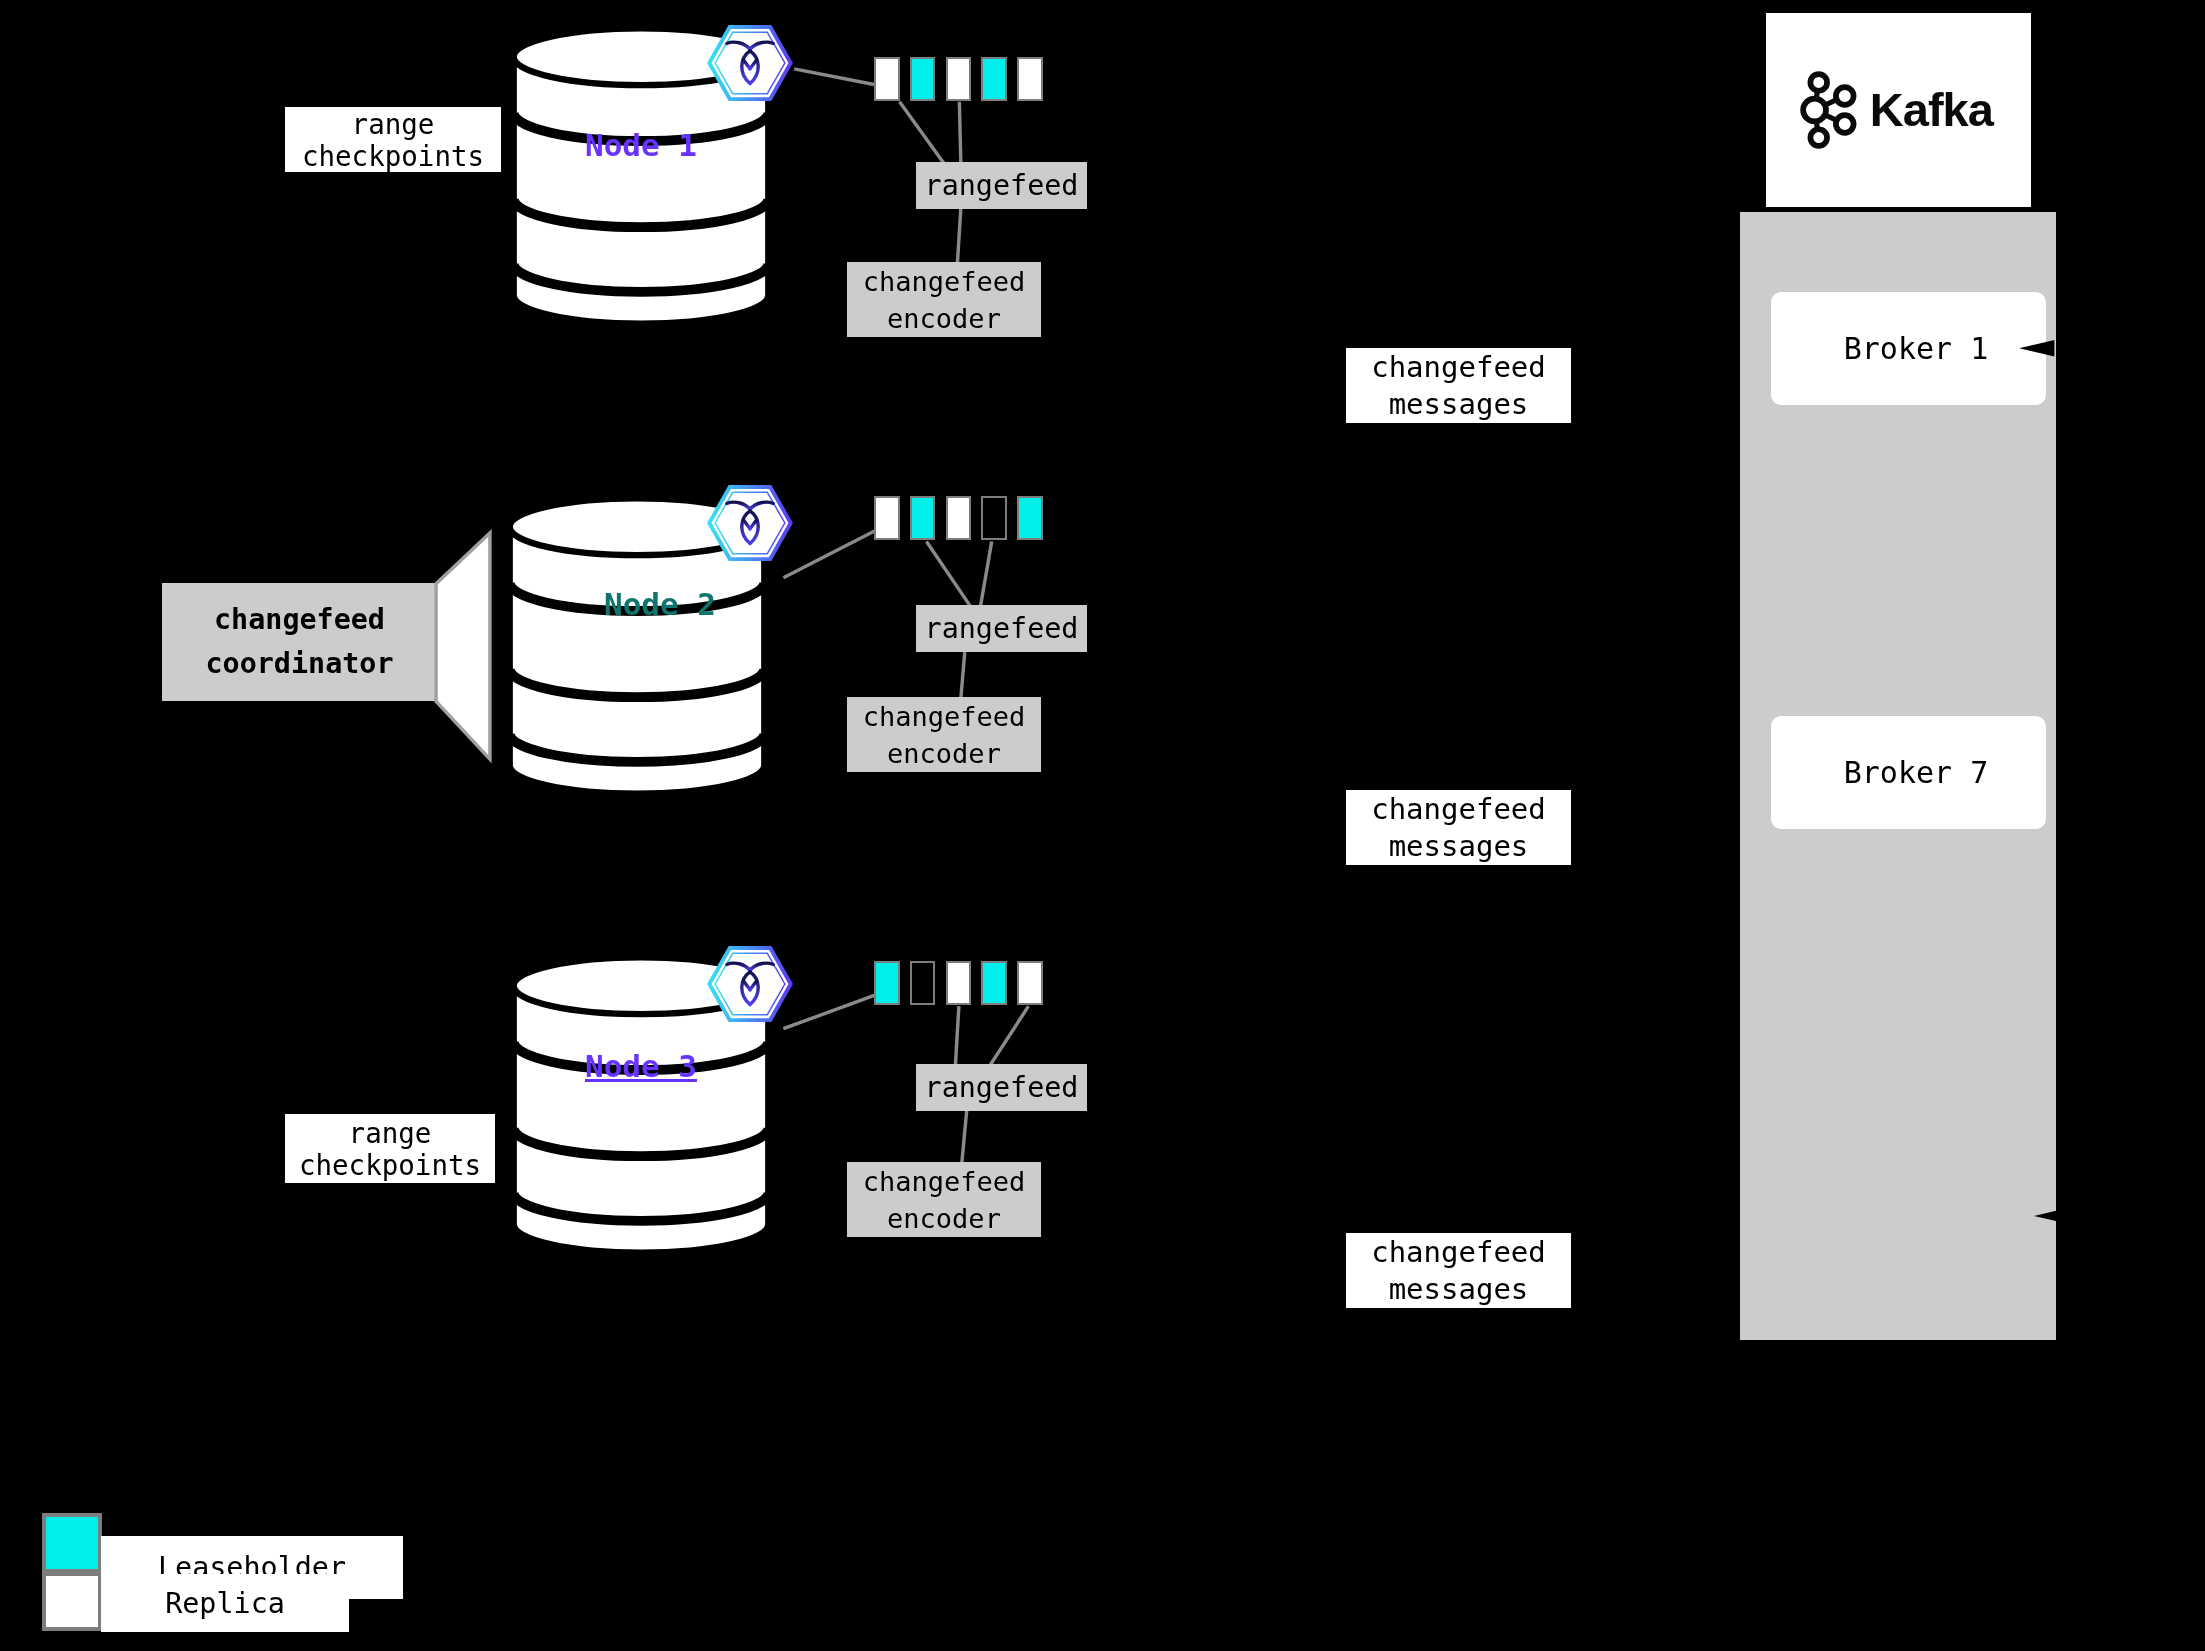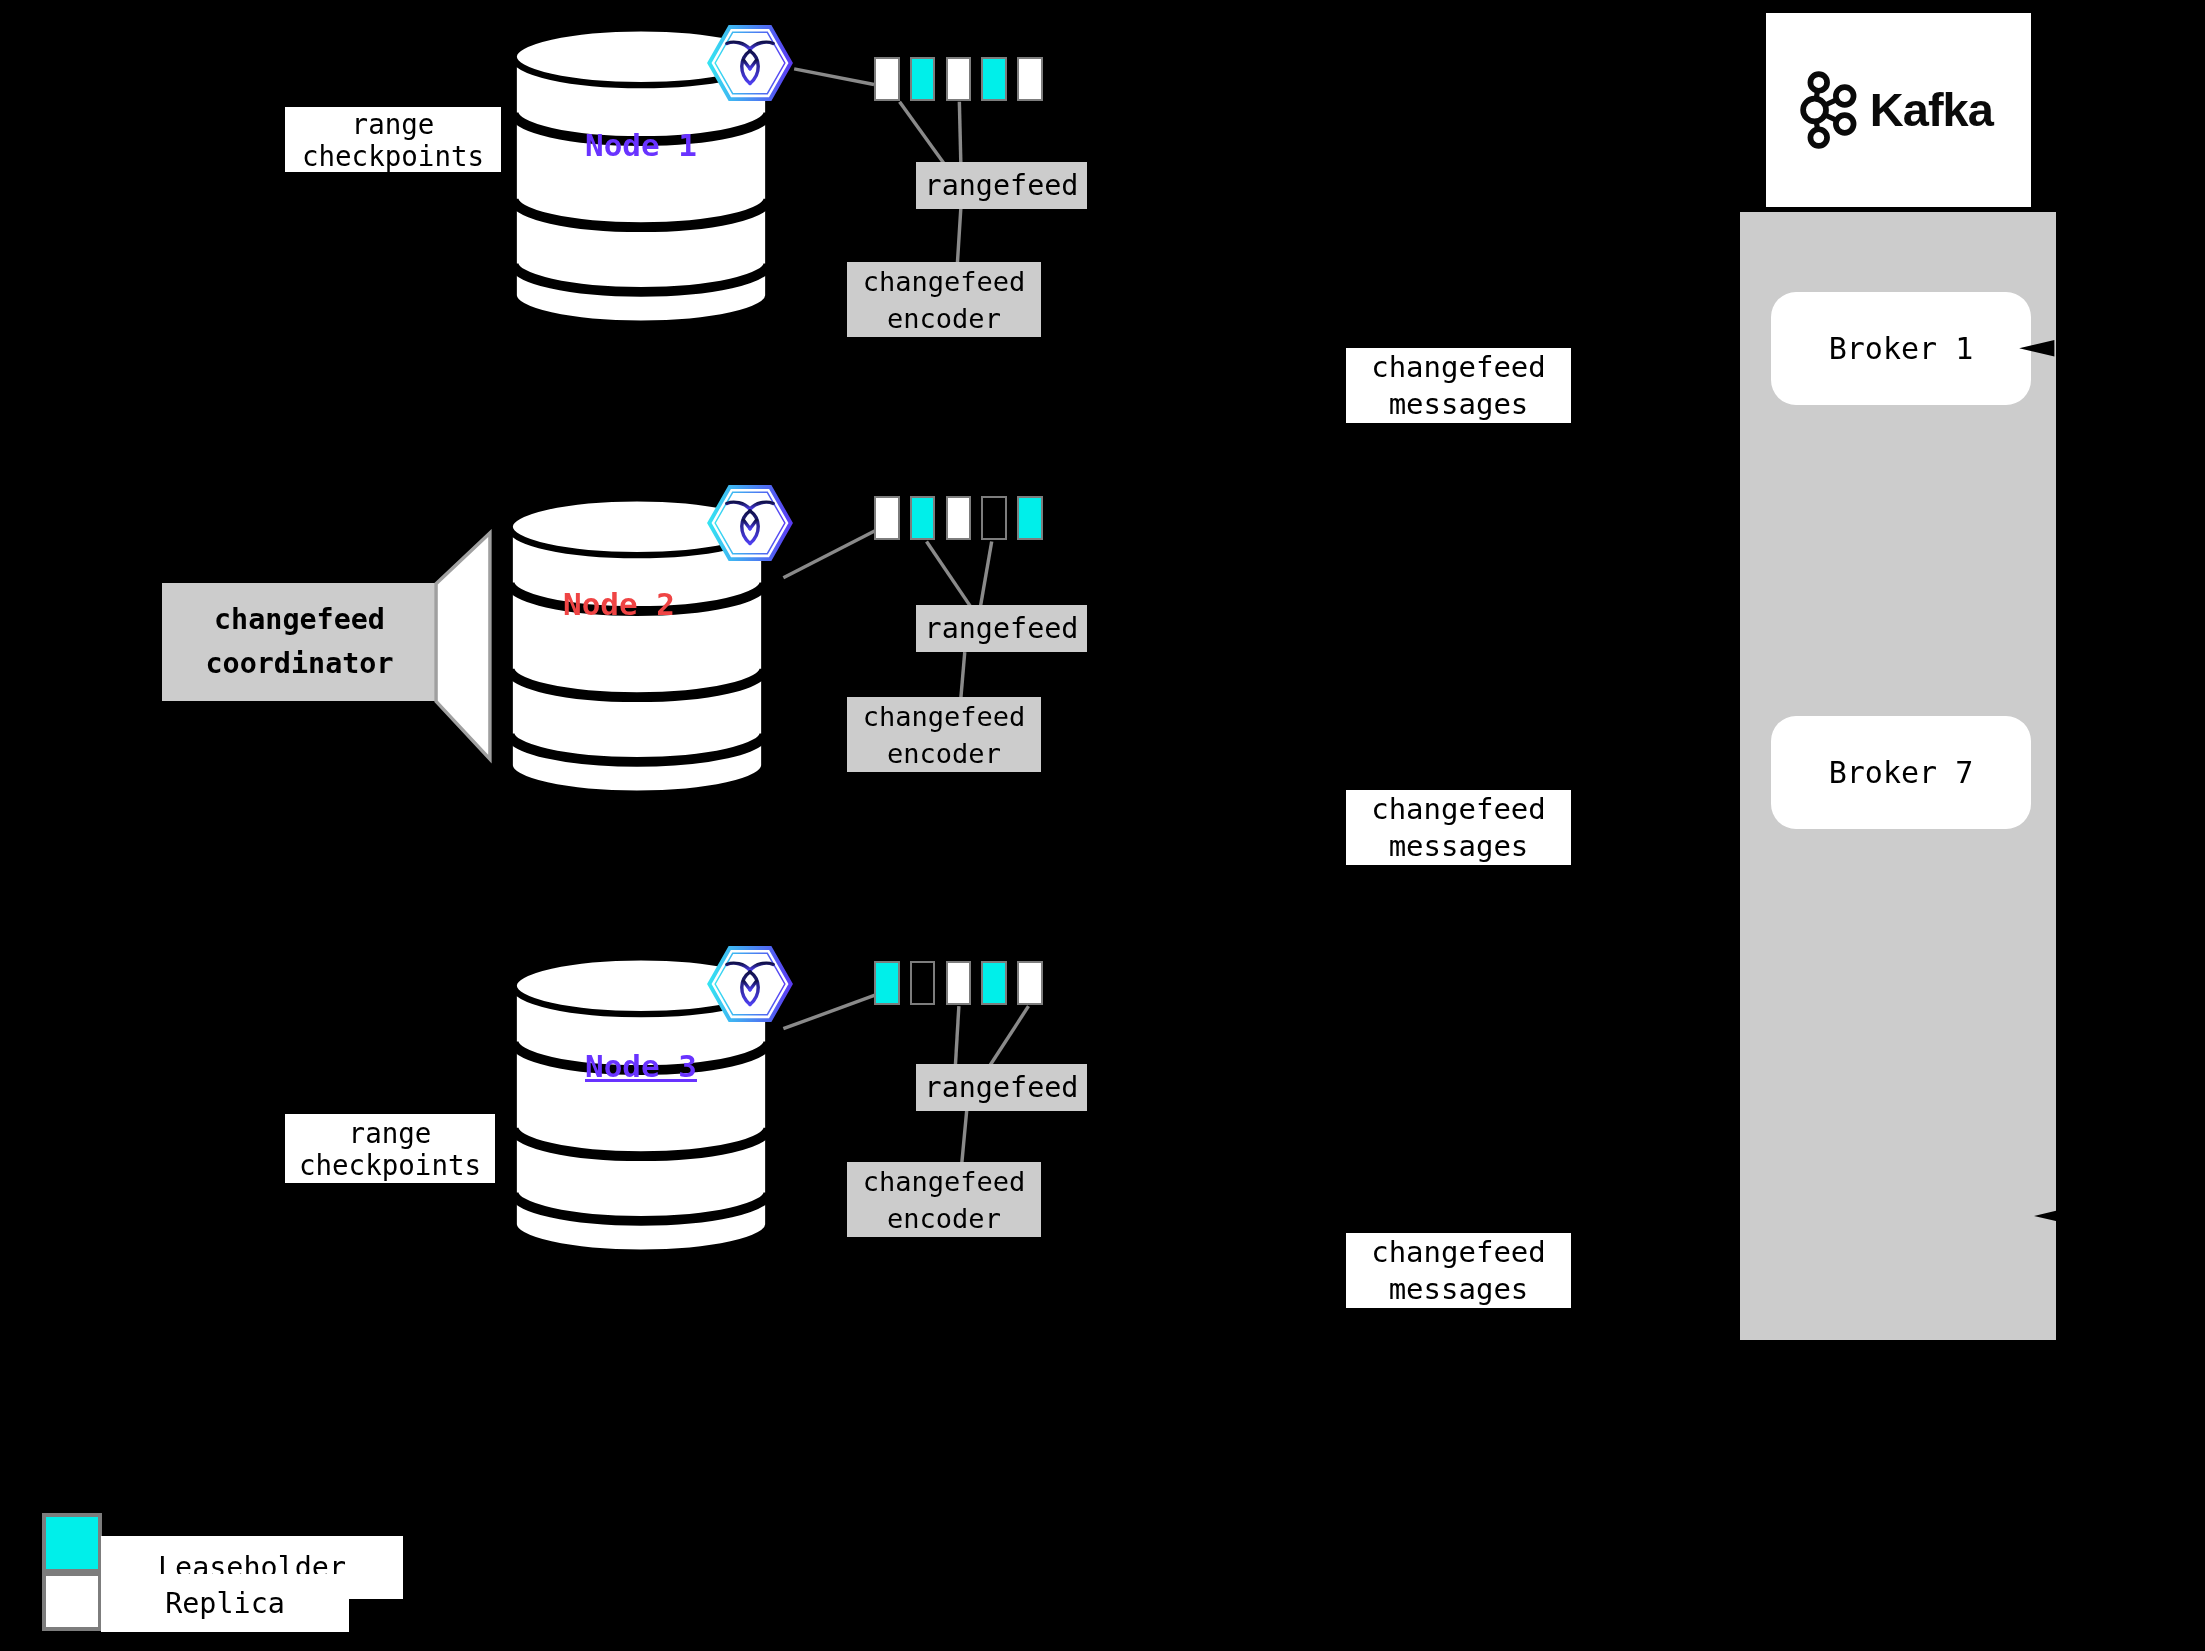--- a/index.html
+++ b/index.html
@@ -21,21 +21,21 @@
   .node-name{width:262px;text-align:center;font-size:31px;line-height:34px;font-weight:bold;}
   
   .coord-box{width:275px;height:118px;font-size:28.4px;line-height:44px;font-weight:bold;}
   
   .squares-row{display:flex;gap:10.3px;}
   .range-square{width:25.5px;height:44px;border:2.9px solid #7d7d7d;box-sizing:border-box;}
   
   .kafka-box{width:265px;height:194px;display:flex;align-items:center;padding-left:25px;box-sizing:border-box;gap:9.8px;}
   .kafka-title{font-family:"Liberation Sans",sans-serif;font-weight:bold;font-size:47px;color:#0a0a0a;letter-spacing:-1px;}
   .kafka-container{width:316px;height:1128px;background:#cccccc;}
-  .broker{width:260px;height:113px;border-radius:25px;font-size:30px;}
+  .broker{width:260px;height:113px;border-radius:10px;font-size:30px;padding-left:15px;}
   
   .pill{width:473px;height:69px;border-radius:37px;font-size:30px;}
   
   .legend-swatch{width:60px;border:4.4px solid #7d7d7d;box-sizing:border-box;}
   .legend-label{font-size:28.4px;}
 </style>
 </head>
 <body>
 
 <div id="canvas">
@@ -93,21 +93,21 @@
   </svg>
   <svg class="abs node-cyl" style="left:510px;top:954px;" width="262" height="302" viewBox="0 0 535 615">
     <path d="M7.5,64 L7.5,551 A260,58 0 0 0 527.5,551 L527.5,64" fill="#ffffff" stroke="#000" stroke-width="13"></path>
     <ellipse cx="267.5" cy="64" rx="260" ry="58" fill="#ffffff" stroke="#000" stroke-width="13"></ellipse>
     <path d="M7.5,178 A260,58 0 0 0 527.5,178" fill="none" stroke="#000" stroke-width="20"></path>
     <path d="M7.5,354 A260,58 0 0 0 527.5,354" fill="none" stroke="#000" stroke-width="20"></path>
     <path d="M7.5,486 A260,58 0 0 0 527.5,486" fill="none" stroke="#000" stroke-width="20"></path>
   </svg>
 
   <div class="abs node-name" style="left: 510px; top: 128px; color: rgb(105, 51, 255);">Node 1</div>
-  <div class="abs node-name" style="left: 488px; top: 587px; color: #ef4444;">Node 2</div>
+  <div class="abs node-name" style="left: 529px; top: 587px; color: #0f766e;">Node 2</div>
   <div class="abs node-name" style="left: 510px; top: 1049px; color: rgb(105, 51, 255); text-decoration: underline;">Node 3</div>
 
   <svg class="abs" style="left:707px;top:24px;" width="86" height="78" viewBox="0 0 175 160">
     <defs>
       <linearGradient id="hexg1" x1="0" y1="0" x2="1" y2="0">
         <stop offset="0" stop-color="#35E3F2"></stop>
           <stop offset="1" stop-color="#5A3BF2"></stop>
       </linearGradient>
       <linearGradient id="bugg1" x1="0" y1="0" x2="0" y2="1">
         <stop offset="0" stop-color="#10104A"></stop>

